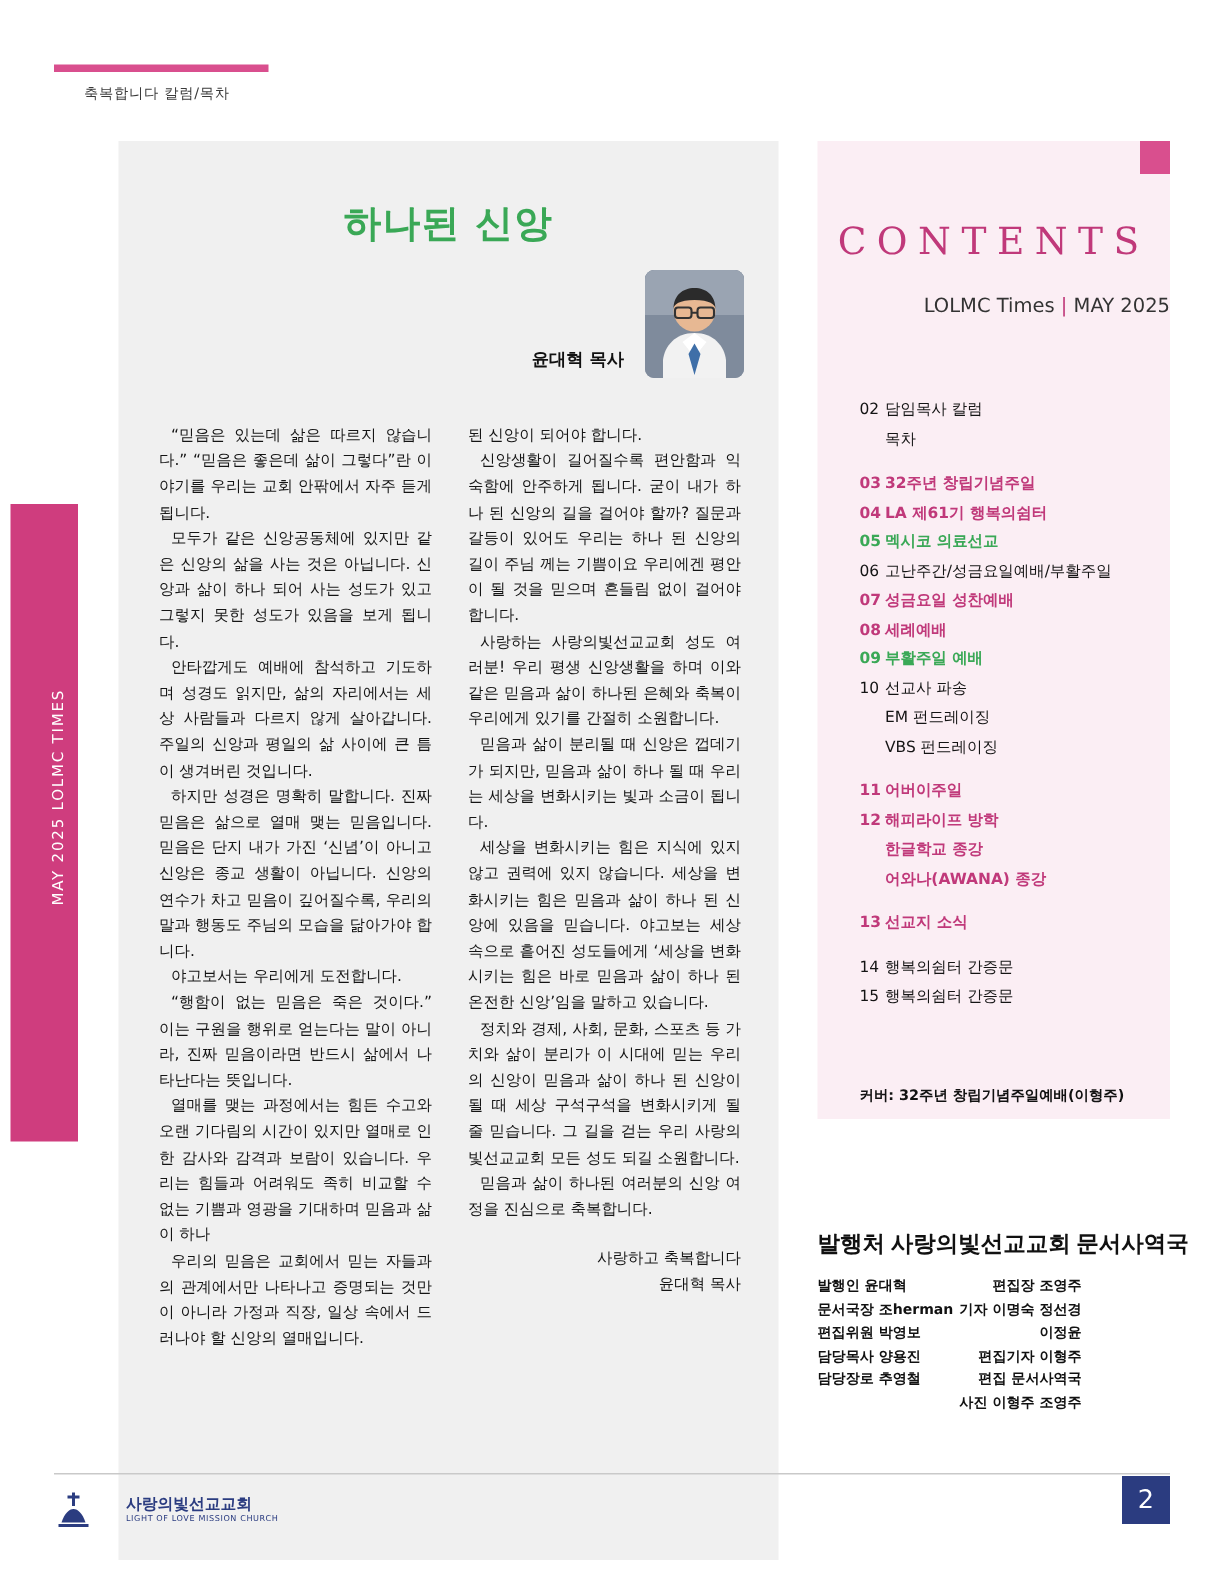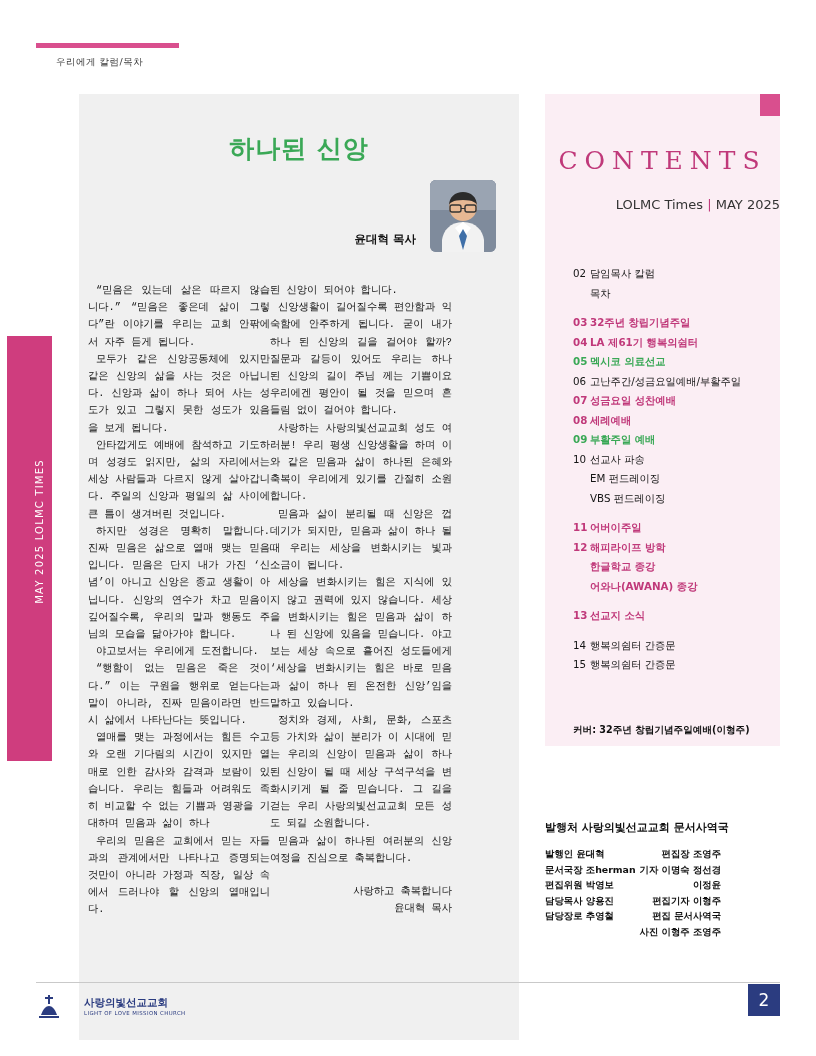--- a/index.html
+++ b/index.html
@@ -58,23 +58,23 @@
     border-radius:6px;
     overflow:hidden;
     background:#8a95a6;
   }
   .author-line {
     position:absolute; top:138px; right:103px;
     font-size:11.5px; color:#111; font-weight:bold;
   }
 
   .cols {
-    position:absolute; left:9px; top:188px;
+    position:absolute; left:27px; top:188px;
     width:388px; height:640px;
-    display:flex; font-family:Liberation Mono, monospace;
+    display:flex; gap:24px;
   }
   .col {
     width:182px;
     font-size:10.3px;
     line-height:17.2px;
     color:#141414;
     text-align:justify;
     word-break: break-all;
   }
   .col p { margin:0 0 0 0; text-indent:8px; }
@@ -116,21 +116,21 @@
   .gap { height:10px; }
   .cover-note {
     position:absolute; left:28px; top:630px;
     font-size:9.6px; font-weight:bold; color:#111;
   }
 
   
   .pub {
     position:absolute; left:545px; top:820px; width:250px;
   }
-  .pub-title { font-size:11px; font-weight:bold; color:#111; margin-bottom:11px; }
+  .pub-title { font-size:15px; font-weight:bold; color:#111; margin-bottom:11px;font-family:Liberation Serif, serif; }
   .pub-cols { display:flex; gap:4px; font-size:9.4px; line-height:15.6px; }
   .pub-col { font-weight:bold; color:#111; white-space:nowrap; }
   .pub-col.right { text-align:right; }
   .pub-col .lbl { }
 
   
   .footer-line {
     position:absolute; left:36px; top:982px; width:744px; height:1px;
     background:#c9c9c9;
   }
@@ -149,21 +149,21 @@
   .c-pink { color:#c0397a; font-weight:bold; }
   .c-green { color:#3aa856; font-weight:bold; }
   .c-dark { color:#141414; }
 </style>
 </head>
 <body>
 
 <div class="page">
 
   <div class="top-bar"></div>
-  <div class="header-label">우리에게 칼럼/목차</div>
+  <div class="header-label">축복합니다 칼럼/목차</div>
 
   <div class="side-tab">
     <span>MAY 2025 LOLMC TIMES</span>
   </div>
 
   <div class="article">
     <div class="article-title">하나된 신앙</div>
 
     <div class="portrait">
       <svg width="66" height="72" viewBox="0 0 66 72" aria-hidden="true">

